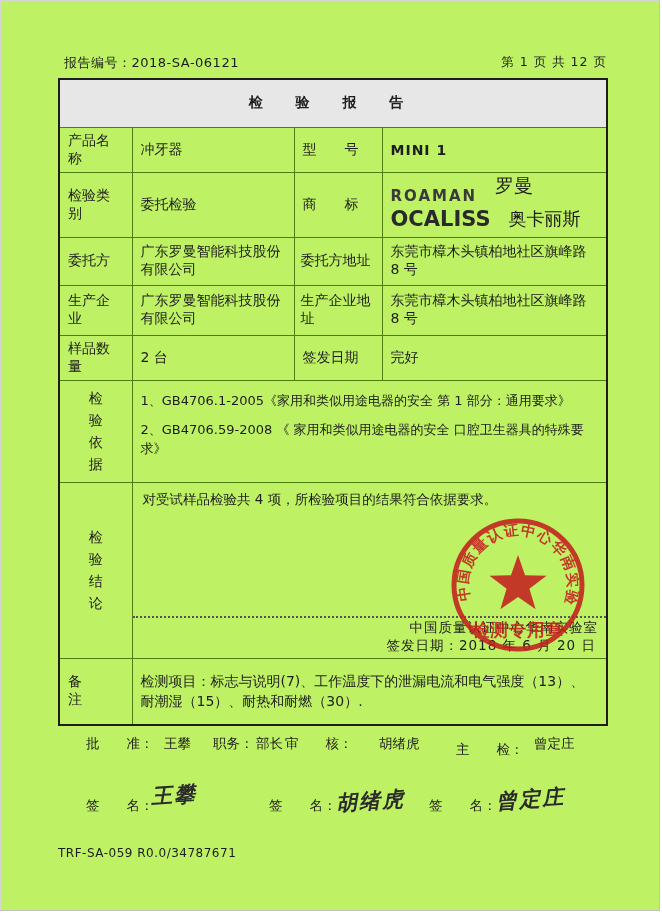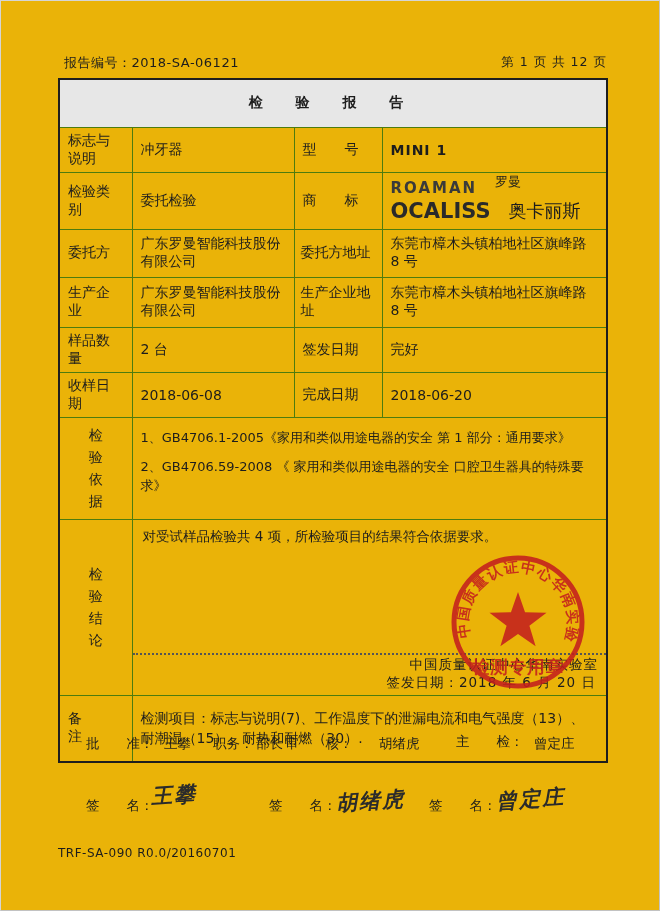--- a/index.html
+++ b/index.html
@@ -5,21 +5,21 @@
   * { margin: 0; padding: 0; box-sizing: border-box; }
   html, body { width: 662px; height: 913px; }
   body {
     font-family: "DejaVu Sans", "Liberation Sans", sans-serif;
     background: #fff;
     color: #1d1d1d;
     position: relative;
   }
   .page {
     position: absolute; left: 0; top: 0; width: 660px; height: 911px;
-    background: #eab308;
+    background: #bef264;
     border: 1px solid #d5d5d5;
     border-right-color: #c2c2c2; border-bottom-color: #c2c2c2;
   }
   .hdr-line { position: absolute; top: 53px; left: 63px; right: 52px;
     display: flex; justify-content: space-between; font-size: 13px; }
   .hdr-left { letter-spacing: 0.5px; }
   .hdr-right { font-size: 12.5px; letter-spacing: 1px; }
 
   table.report {
     position: absolute; left: 57px; top: 77px; width: 548px;
@@ -52,21 +52,21 @@
   .dash-line { position: absolute; left: 0; right: 0; bottom: 40px; border-top: 2px dotted #555; }
   .concl-org { position: absolute; right: 8px; bottom: 21px; font-size: 13.5px; letter-spacing: 1px; }
   .concl-date { position: absolute; right: 10px; bottom: 3px; font-size: 13.5px; letter-spacing: 1px; }
   .stamp { position: absolute; right: 8px; top: 28px; width: 160px; height: 150px; opacity: 0.87; color: #c41e1e; }
 
   .brand-box { display: flex; flex-direction: column; gap: 2px; padding: 2px 0; }
   .brand-row { display: flex; align-items: flex-end; gap: 18px; }
   .brand-roaman { font-weight: bold; font-size: 15px; letter-spacing: 2px; color: #3a3a3a; }
   .brand-ocaliss { font-weight: bold; font-size: 21px; letter-spacing: 0px; color: #2a2a2a;
     transform: scaleY(1.05); font-family: "DejaVu Sans", sans-serif; }
-  .brand-cn-top { font-size: 13px; position: relative; top: -6px; }
+  .brand-cn-top { font-size: 19px; position: relative; top: -6px; }
   .brand-cn-bot { font-size: 18px; }
 
   .remark-cell { font-size: 13px; line-height: 20px; }
 
   .signoff { position: absolute; left: 0; top: 728px; width: 662px; height: 120px; font-size: 13.5px; }
   .signoff span { position: absolute; white-space: nowrap; }
   .sig-name {
     font-style: italic; font-weight: bold; font-size: 21px;
     transform: rotate(-4deg); color: #2b2b2b; letter-spacing: 2px;
   }
@@ -89,21 +89,21 @@
         <col style="width:88px">
         <col style="width:225px">
       </colgroup>
 
     <tbody>
         <tr style="height:48px">
       <td colspan="4" class="title-cell">检 验 报 告</td>
     </tr>
 
     <tr style="height:36px">
-      <td class="lbl">标志与说明</td>
+      <td class="lbl">产品名称</td>
       <td class="val">冲牙器</td>
       <td class="lbl">型　　号</td>
       <td class="val-lg">MINI 1</td>
     </tr>
 
     <tr style="height:54px">
       <td class="lbl">检验类别</td>
       <td class="val">委托检验</td>
       <td class="lbl">商　　标</td>
       <td class="val">
@@ -134,26 +134,20 @@
       <td class="val">东莞市樟木头镇柏地社区旗峰路 8 号</td>
     </tr>
 
     <tr style="height:38px">
       <td class="lbl">样品数量</td>
       <td class="val">2 台</td>
       <td class="lbl">签发日期</td>
       <td class="val">完好</td>
     </tr>
 
-    <tr style="height:40px">
-      <td class="lbl">收样日期</td>
-      <td class="val">2018-06-08</td>
-      <td class="lbl">完成日期</td>
-      <td class="val">2018-06-20</td>
-    </tr>
 
     <tr style="height:102px">
       <td>
         <div class="vert-lbl">
           <div>检</div>
           <div>验</div>
           <div>依</div>
           <div>据</div>
         </div>
       </td>
@@ -198,26 +192,26 @@
   </tbody>
     </table>
 
   <div class="signoff">
     <span style="left:85px; top:6px">批　　准：</span>
     <span style="left:163px; top:6px">王攀</span>
     <span style="left:212px; top:6px">职务：</span>
     <span style="left:255px; top:6px">部长</span>
     <span style="left:284px; top:6px">审　　核：</span>
     <span style="left:378px; top:6px">胡绪虎</span>
-    <span style="left:455px; top:4px">主　　检：</span>
+    <span style="left:455px; top:12px">主　　检：</span>
     <span style="left:533px; top:6px">曾定庄</span>
 
     <span style="left:85px; top:68px">签　　名：</span>
     <span class="sig-name" style="left:150px; top:52px">王攀</span>
     <span style="left:268px; top:68px">签　　名：</span>
     <span class="sig-name" style="left:335px; top:58px">胡绪虎</span>
     <span style="left:428px; top:68px">签　　名：</span>
     <span class="sig-name" style="left:495px; top:56px">曾定庄</span>
   </div>
 
-  <div class="footer-code">TRF-SA-090 R0.0/20160701</div>
+  <div class="footer-code">TRF-SA-059 R0.0/34787671</div>
 
 </div>
 
 </body></html>

